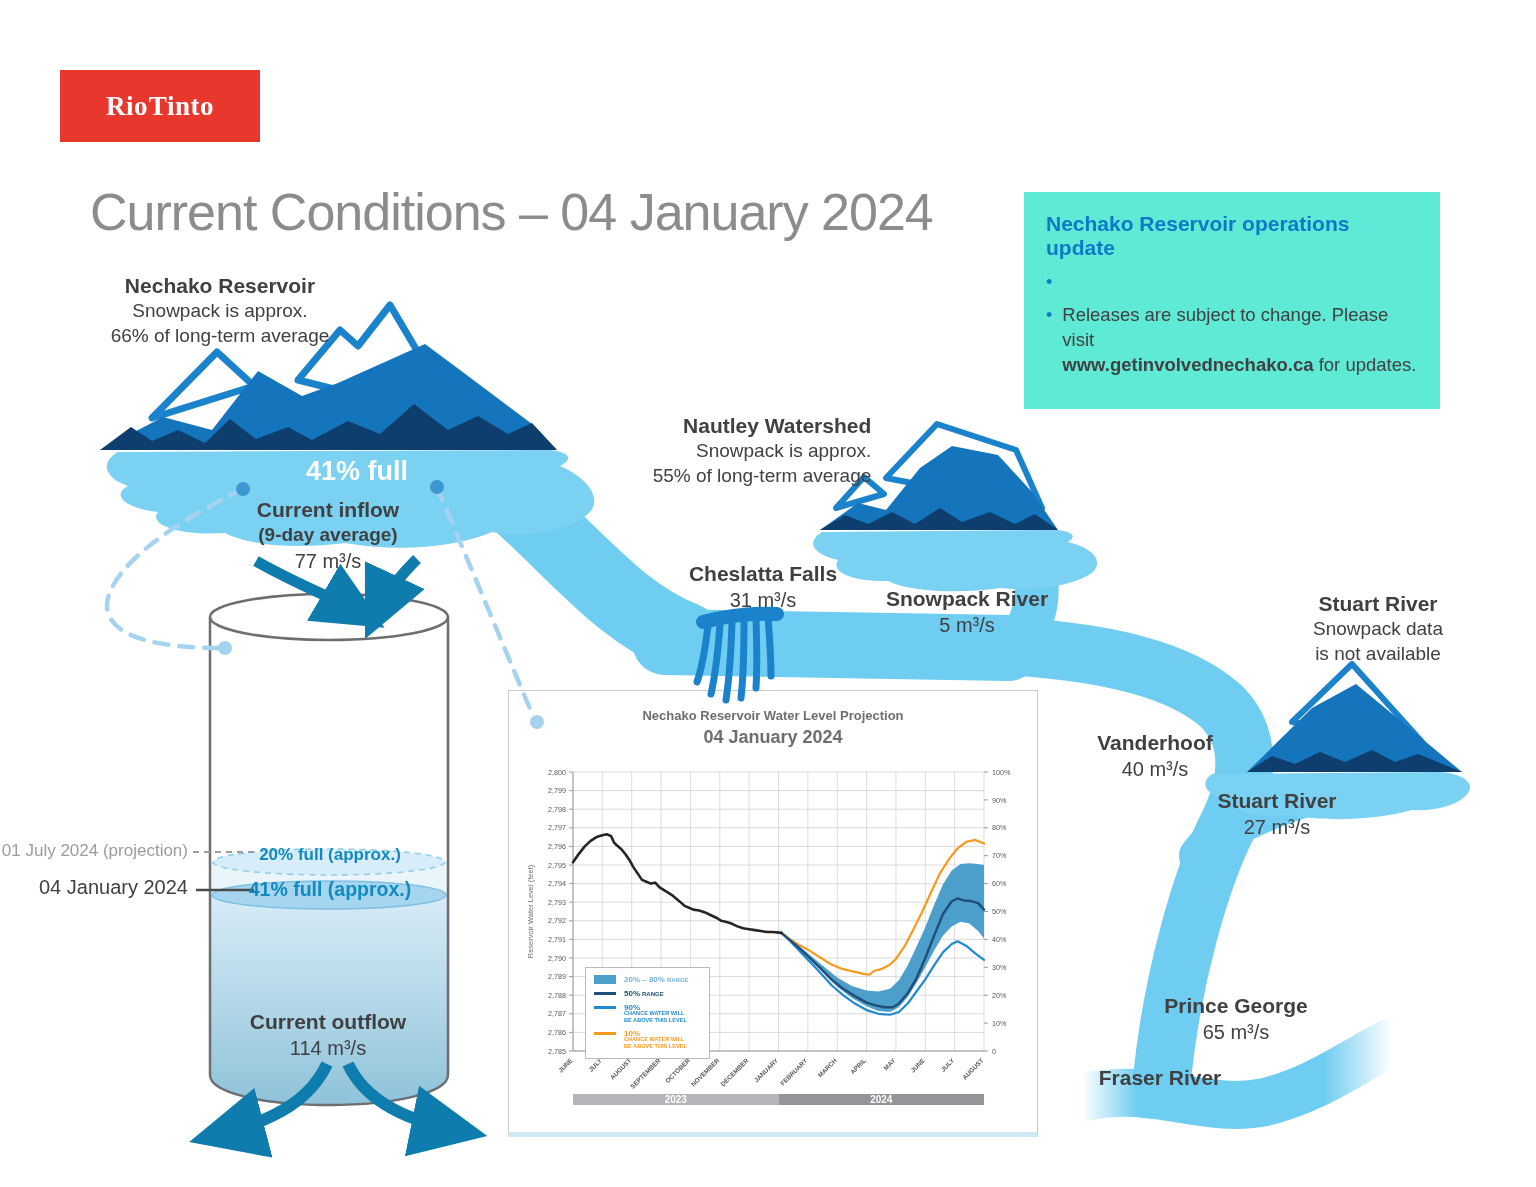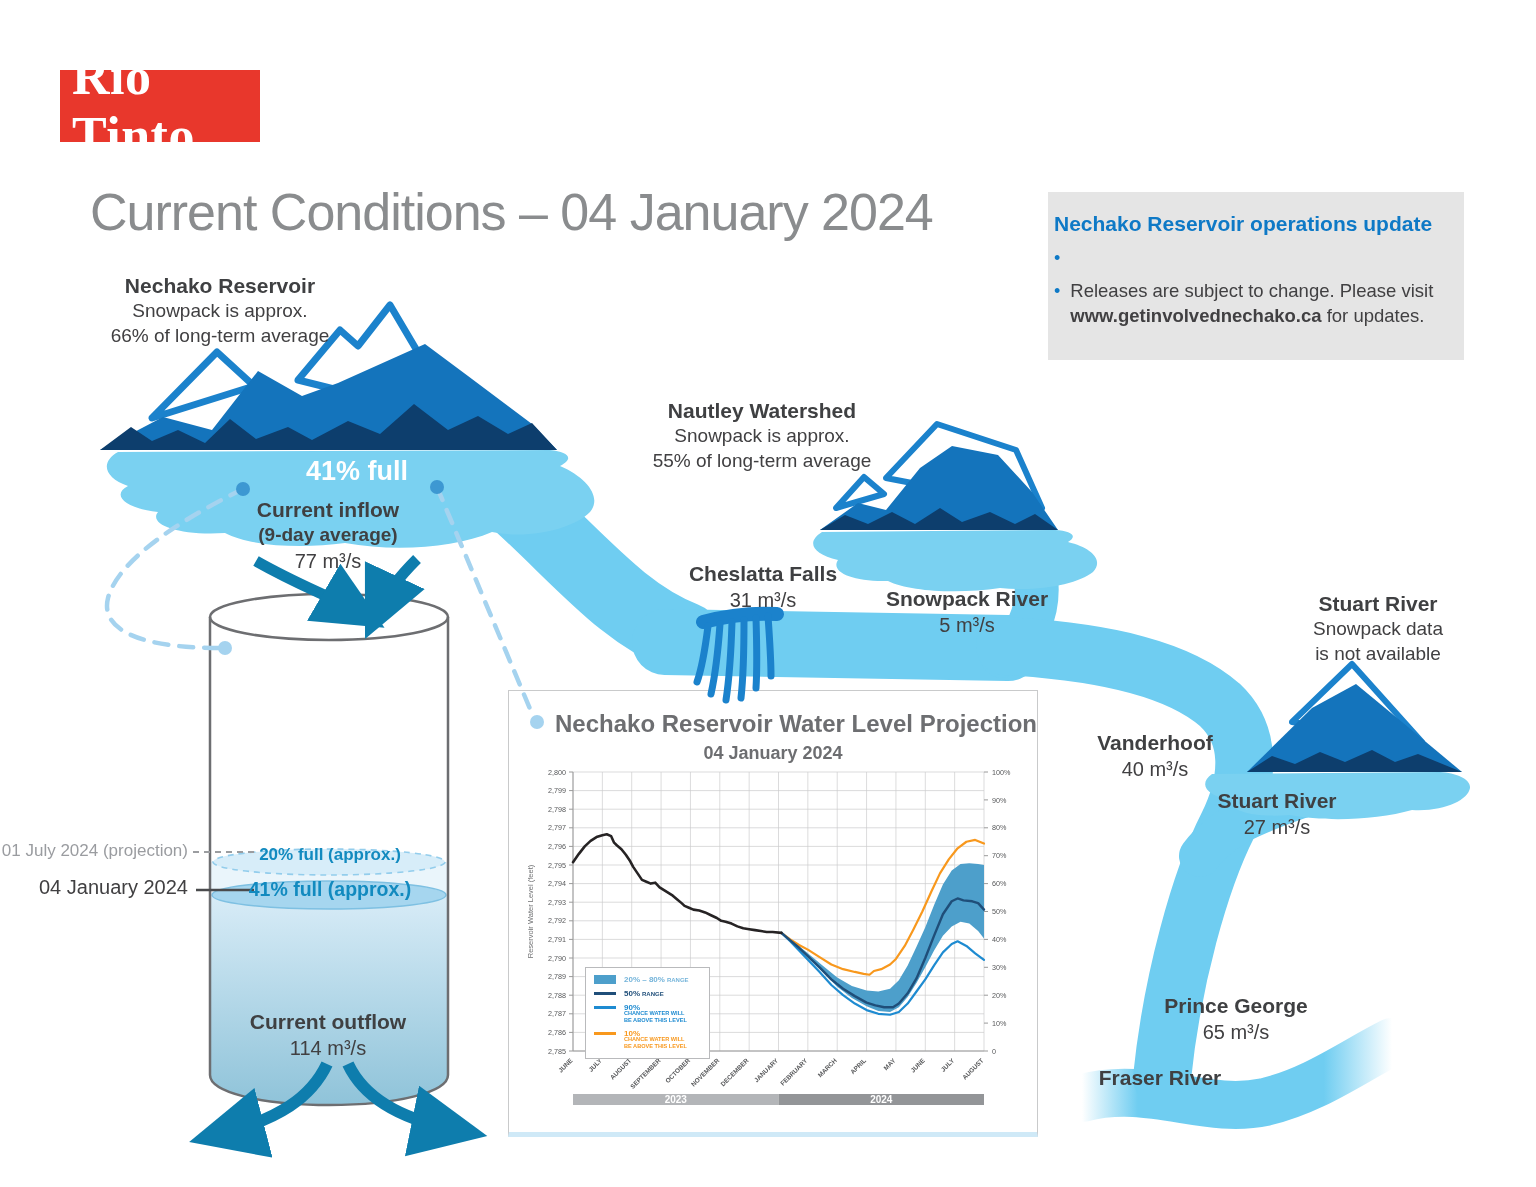--- a/index.html
+++ b/index.html
@@ -1,46 +1,46 @@
 <!DOCTYPE html>
 <html><head>
 <meta charset="utf-8">
 <style>
   html,body{margin:0;padding:0;background:#fff;}
   #canvas{position:relative;width:1536px;height:1187px;background:#fff;overflow:hidden;
           font-family:"Liberation Sans",sans-serif;color:#414042;}
   #scene{position:absolute;left:0;top:0;z-index:2;pointer-events:none;}
   .logo{position:absolute;left:60px;top:70px;width:200px;height:72px;background:#e8372c;
         display:flex;align-items:center;justify-content:center;z-index:3;}
-  .logo span{font-family:"Liberation Serif",serif;font-weight:700;color:#fff;font-size:52px;
-        letter-spacing:0.5px;word-spacing:-6px;margin-left:12px;}
+  .logo span{font-family:"Liberation Serif",serif;font-weight:700;color:#fff;font-size:27px;
+        letter-spacing:0.5px;word-spacing:-6px;}
   .page-title{position:absolute;left:90px;top:182px;font-size:52px;font-weight:300;color:#8a8c8e;
         letter-spacing:-1px;z-index:3;text-align:center;}
-  .update-box{position:absolute;left:1048px;top:192px;width:416px;box-sizing:border-box;
-        background:#e5e5e5;padding:20px 22px 22px 6px;z-index:3;}
+  .update-box{position:absolute;left:1024px;top:192px;width:416px;box-sizing:border-box;
+        background:#5eead4;padding:20px 22px 22px 22px;z-index:3;}
   .update-box h3{margin:0 0 10px 0;font-size:21px;color:#0e79c6;}
   .update-box .bullet{display:flex;font-size:18.5px;line-height:1.35;margin-bottom:9px;}
   .update-box .dot{color:#0e79c6;margin-right:10px;font-size:18px;}
   .update-box b{color:#414042;}
   .lbl{position:absolute;text-align:center;line-height:1.3;z-index:4;transform:translateX(-50%);}
   .lbl .t{font-weight:700;font-size:21px;color:#3f4042;}
   .lbl .s{font-size:19px;color:#414042;}
   .lbl .sb{font-weight:700;font-size:19px;color:#3f4042;}
   .lbl .v{font-size:20px;color:#414042;}
   .fullness{position:absolute;left:357px;top:456px;transform:translateX(-50%);
         color:#fff;font-weight:700;font-size:27px;z-index:4;}
   .gauge-row{position:absolute;left:0;width:188px;text-align:right;z-index:4;}
   .proj-row{top:841px;font-size:17px;color:#9a9ca0;}
   .curr-row{top:876px;font-size:20px;color:#414042;}
   .level-lbl{position:absolute;transform:translateX(-50%);font-weight:700;color:#128abf;z-index:4;}
   .chart-panel{position:absolute;left:508px;top:690px;width:530px;height:447px;background:#fff;
         border:1px solid #c9cacb;border-bottom:5px solid #cfe9f7;box-sizing:border-box;z-index:1;}
   .chart-title{position:absolute;left:0;top:16px;width:100%;text-align:center;color:#6d6e71;
         font-weight:700;line-height:1.4;z-index:2;}
-  .chart-title .l1{font-size:24px;text-align:right;}
+  .chart-title .l1{font-size:13px;}
   .chart-title .l2{font-size:18px;}
   #chart-svg{position:absolute;left:0;top:0;z-index:1;}
   .legend{position:absolute;left:76px;top:276px;width:125px;background:#fff;border:1px solid #b9babc;
         padding:7px 8px 8px 8px;z-index:3;box-sizing:border-box;}
   .legend .row{display:flex;align-items:center;margin-bottom:5px;}
   .legend .sw{width:22px;height:9px;background:#4d9fcb;margin-right:8px;flex:none;}
   .legend .ln{width:22px;height:3px;margin-right:8px;flex:none;}
   .legend .big{font-weight:700;font-size:8px;}
   .legend .small{font-size:6px;font-weight:700;margin-left:2px;}
   .legend .sub{font-size:5.6px;font-weight:700;line-height:1.25;margin:-2px 0 5px 30px;}
@@ -168,21 +168,21 @@
     <div class="t">Nechako Reservoir</div>
     <div class="s">Snowpack is approx.</div>
     <div class="s">66% of long-term average</div>
   </div>
   <div class="fullness">41% full</div>
   <div class="lbl" style="left:328px;top:496px;">
     <div class="t">Current inflow</div>
     <div class="sb">(9-day average)</div>
     <div class="v">77 m³/s</div>
   </div>
-  <div class="lbl" style="left:762px;top:397px;">
+  <div class="lbl" style="left:762px;top:412px;text-align:right;">
     <div class="t">Nautley Watershed</div>
     <div class="s">Snowpack is approx.</div>
     <div class="s">55% of long-term average</div>
   </div>
   <div class="lbl" style="left:1378px;top:590px;">
     <div class="t">Stuart River</div>
     <div class="s">Snowpack data</div>
     <div class="s">is not available</div>
   </div>
 

